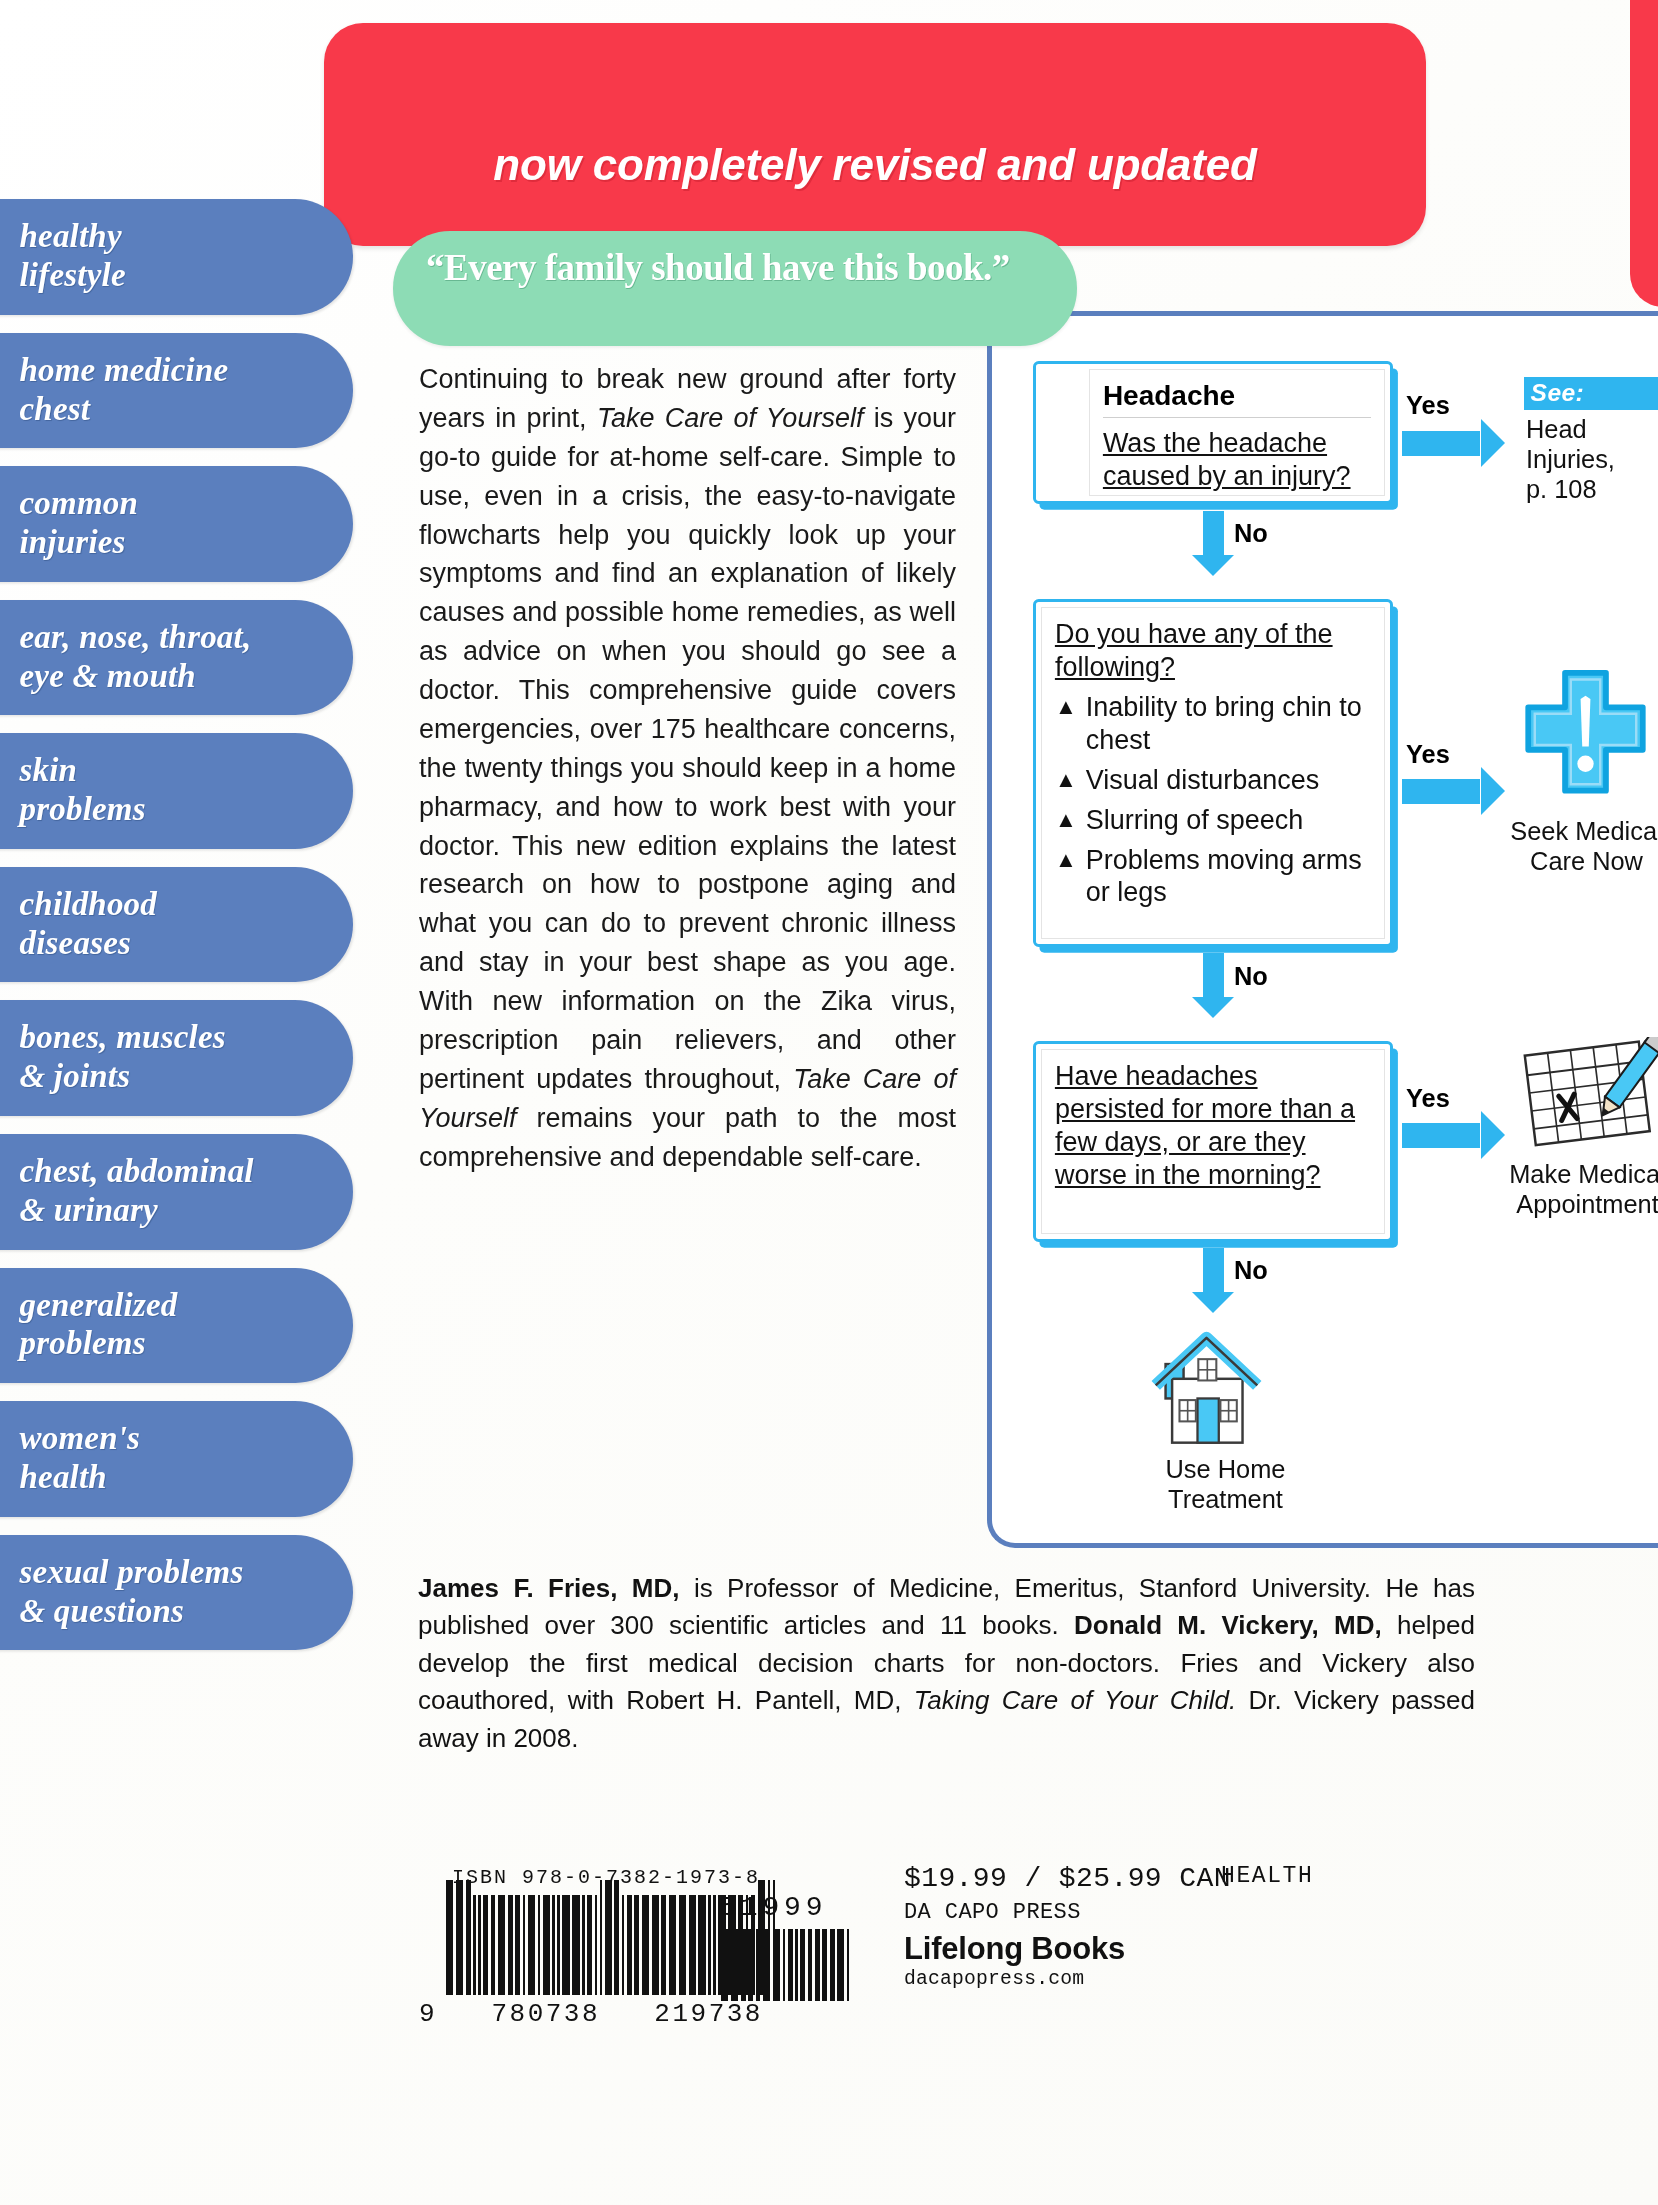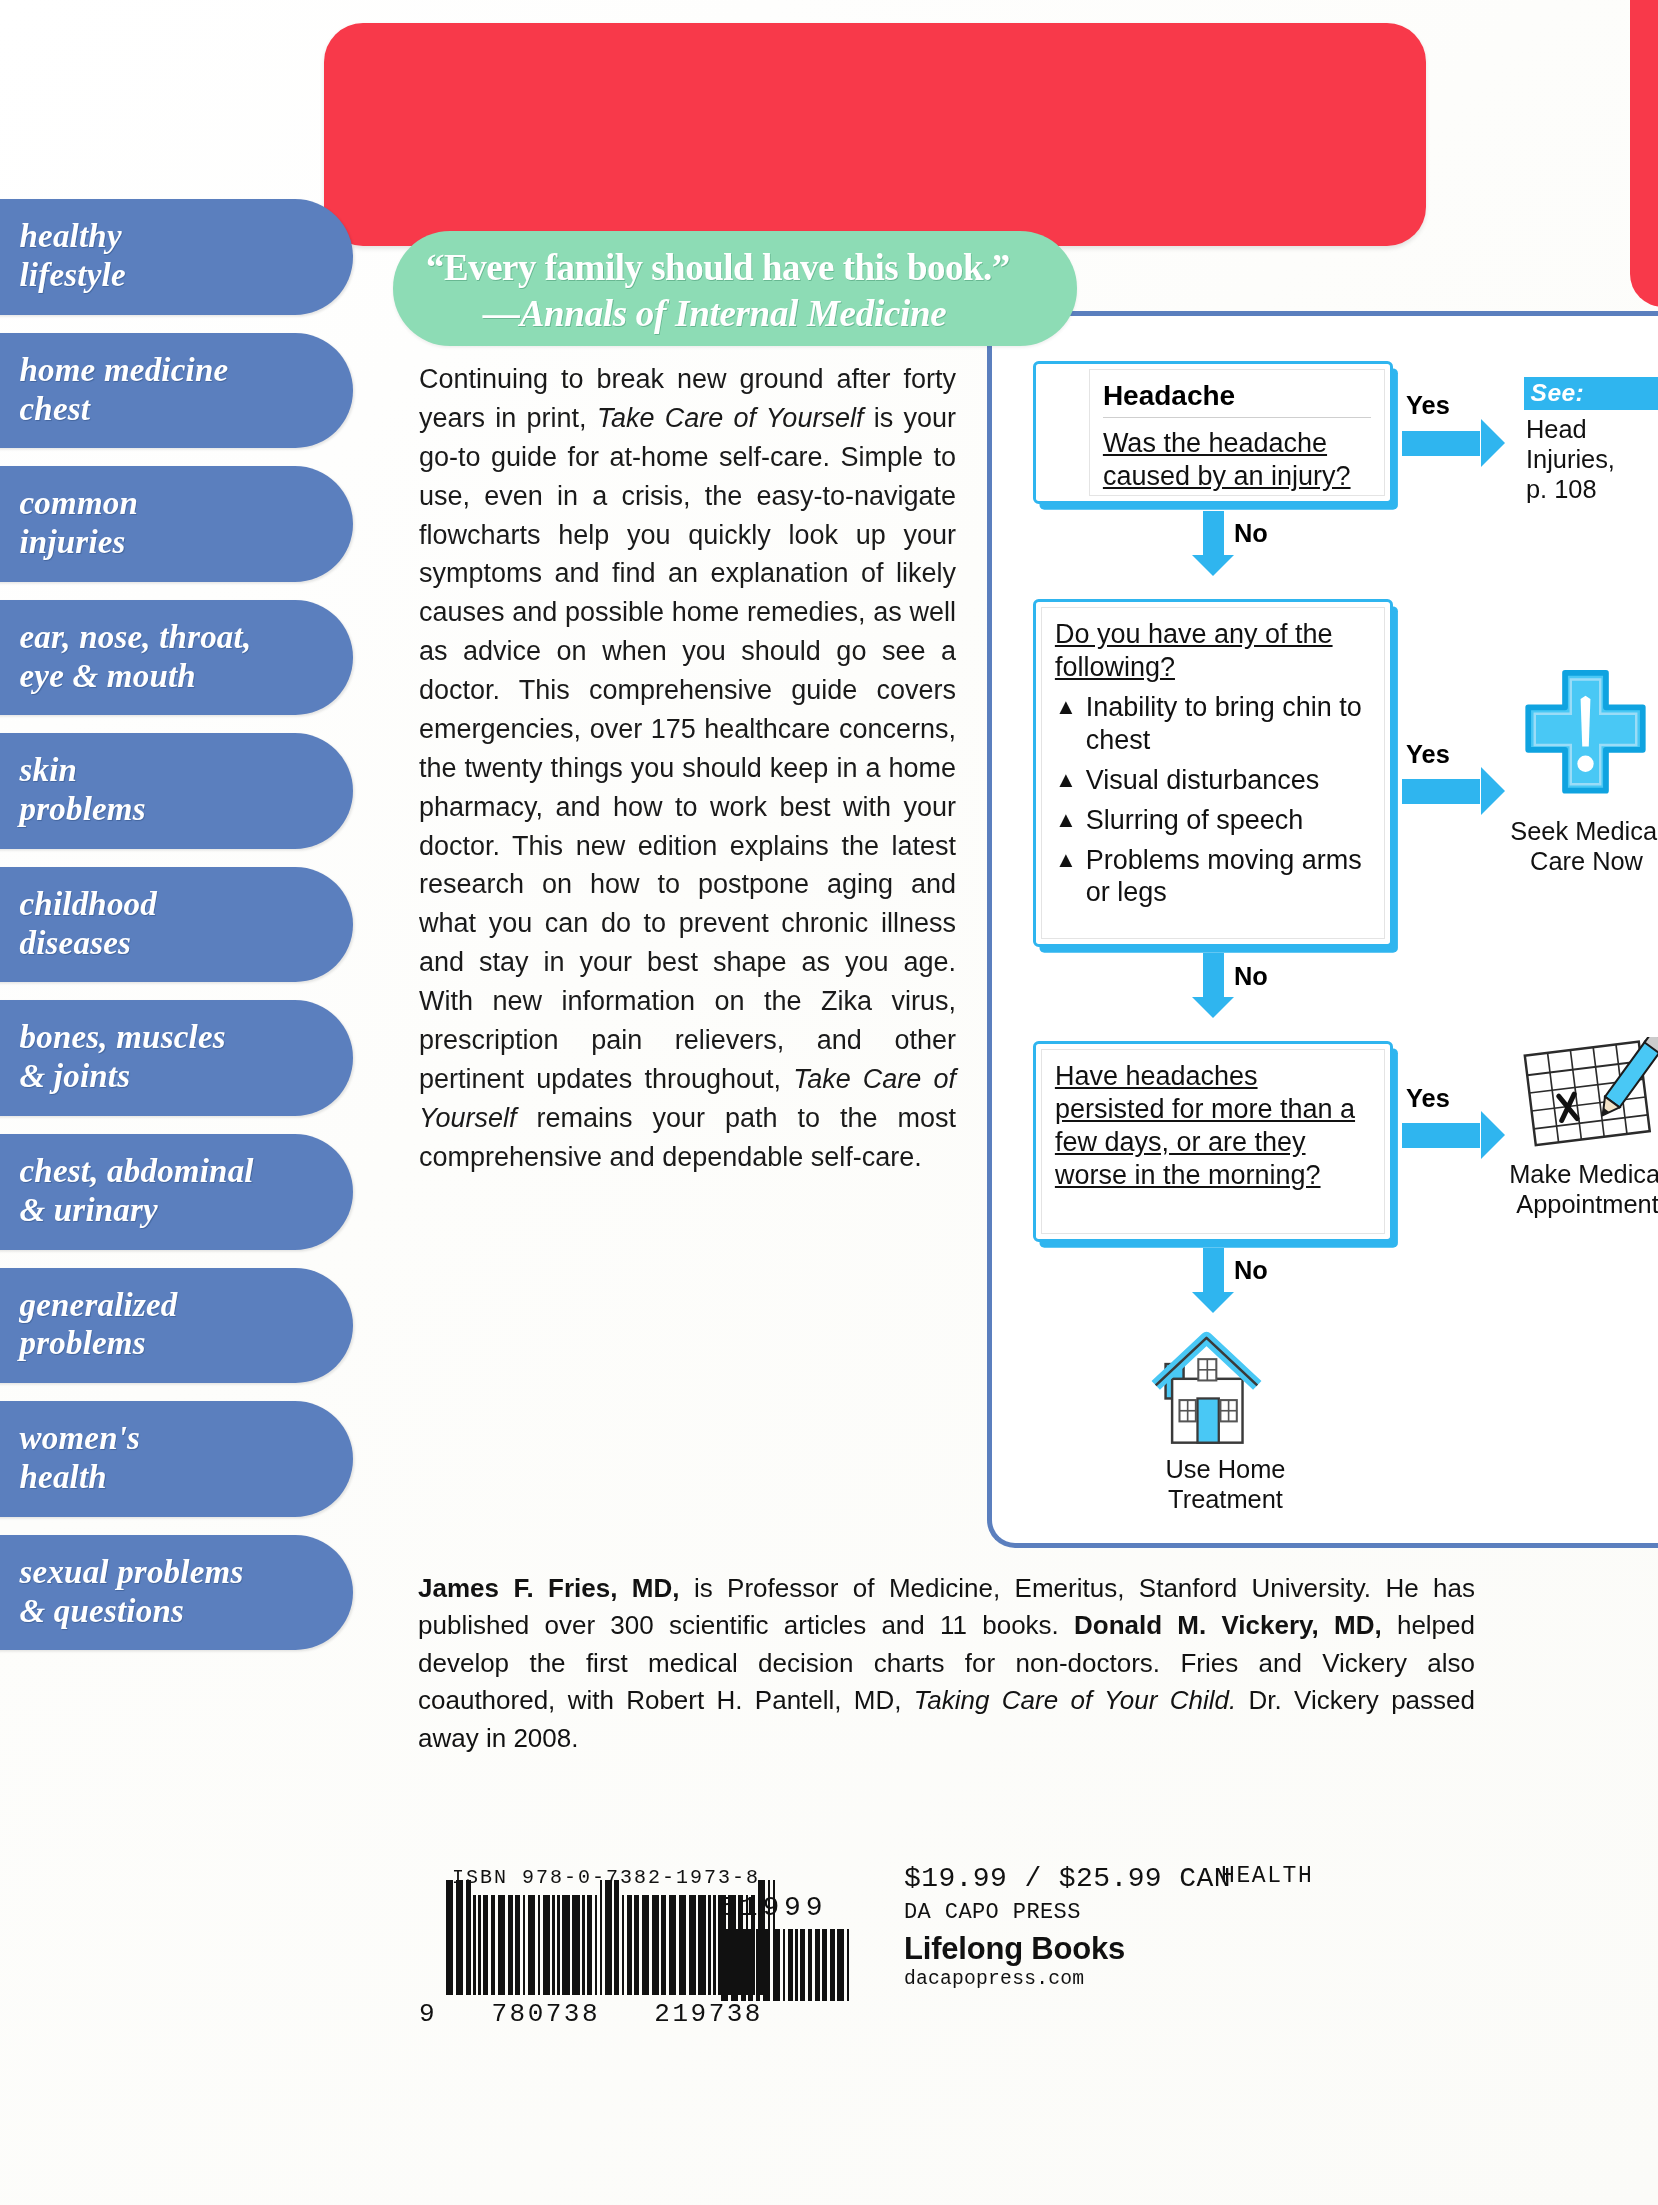--- a/index.html
+++ b/index.html
@@ -370,25 +370,25 @@
 
   .icon-wrap { position: absolute; }
 </style>
 </head>
 <body>
 
 <div id="page">
 
   <div id="red-bleed"></div>
   <div id="red-banner">
+    <div class="line2">now completely revised and updated</div>
   </div>
 
   <div id="green-quote">
     <div class="q1">“Every family should have this book.”</div>
-    <div class="q2">—Annals of Internal Medicine</div>
   </div>
 
   <div id="sidebar">
     <div class="tab two-line">
       <div class="tab-label">healthy
 lifestyle</div>
     </div>
     <div class="tab two-line">
       <div class="tab-label">home medicine
 chest</div>

